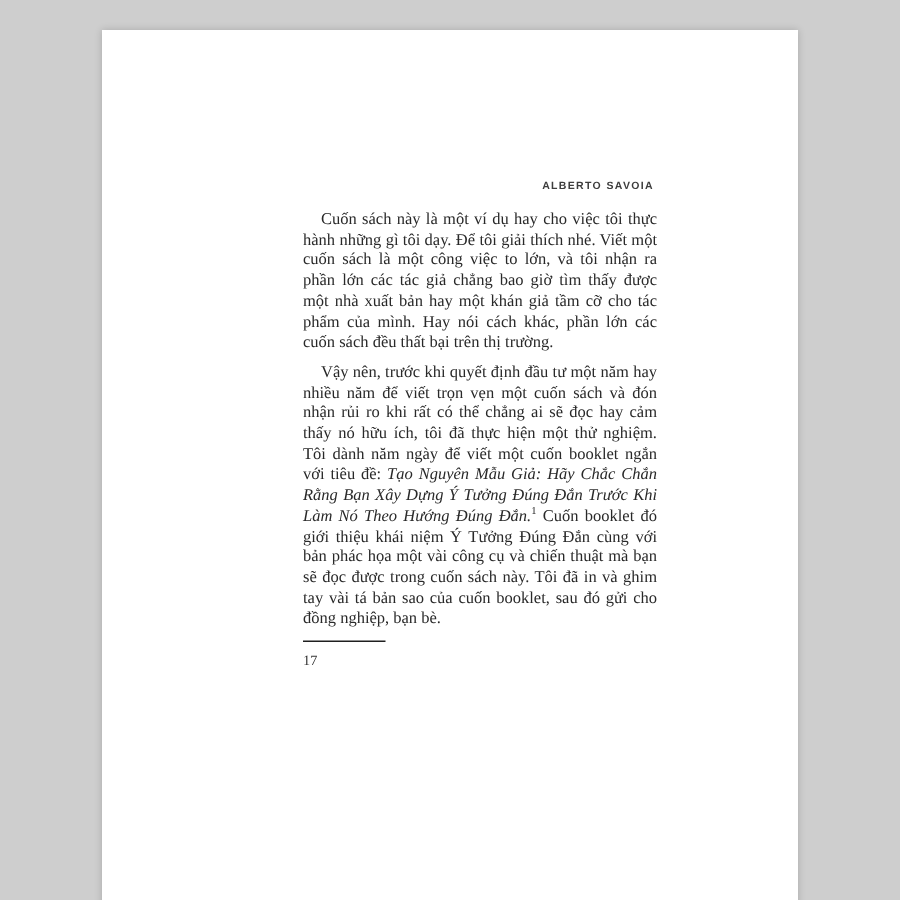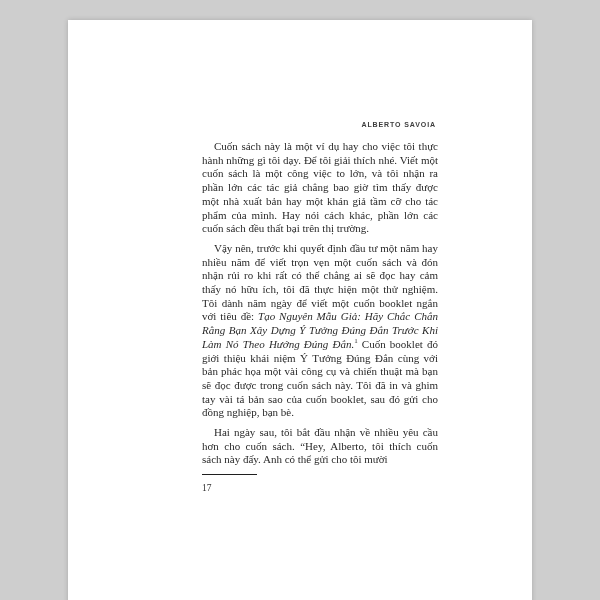--- a/index.html
+++ b/index.html
@@ -88,21 +88,20 @@
 <div class="viewport">
   <div class="book-page">
 
     <div class="running-header">ALBERTO SAVOIA</div>
 
     <div class="content">
 
       <div>
           <p class="para"><span>Cuốn sách này là một ví dụ hay cho việc tôi thực hành những gì tôi dạy. Để tôi giải thích nhé. Viết một cuốn sách là một công việc to lớn, và tôi nhận ra phần lớn các tác giả chẳng bao giờ tìm thấy được một nhà xuất bản hay một khán giả tầm cỡ cho tác phẩm của mình. Hay nói cách khác, phần lớn các cuốn sách đều thất bại trên thị trường.</span></p>
           <p class="para"><span>Vậy nên, trước khi quyết định đầu tư một năm hay nhiều năm để viết trọn vẹn một cuốn sách và đón nhận rủi ro khi rất có thể chẳng ai sẽ đọc hay cảm thấy nó hữu ích, tôi đã thực hiện một thử nghiệm. Tôi dành năm ngày để viết một cuốn booklet ngắn với tiêu đề: </span><i>Tạo Nguyên Mẫu Giả: Hãy Chắc Chắn Rằng Bạn Xây Dựng Ý Tưởng Đúng Đắn Trước Khi Làm Nó Theo Hướng Đúng Đắn.</i><sup>1</sup><span> Cuốn booklet đó giới thiệu khái niệm Ý Tưởng Đúng Đắn cùng với bản phác họa một vài công cụ và chiến thuật mà bạn sẽ đọc được trong cuốn sách này. Tôi đã in và ghim tay vài tá bản sao của cuốn booklet, sau đó gửi cho đồng nghiệp, bạn bè.</span></p>
-          <p class="para"><span>Hai ngày sau, tôi bắt đầu nhận về nhiều yêu cầu hơn cho cuốn sách. “Hey, Alberto, tôi thích cuốn sách này đấy. Anh có thể gửi cho tôi mười</span></p>
         </div>
 
       <hr class="footnote-rule">
 
 
       <div class="page-number">17</div>
 
     </div>
   </div>
 </div>

